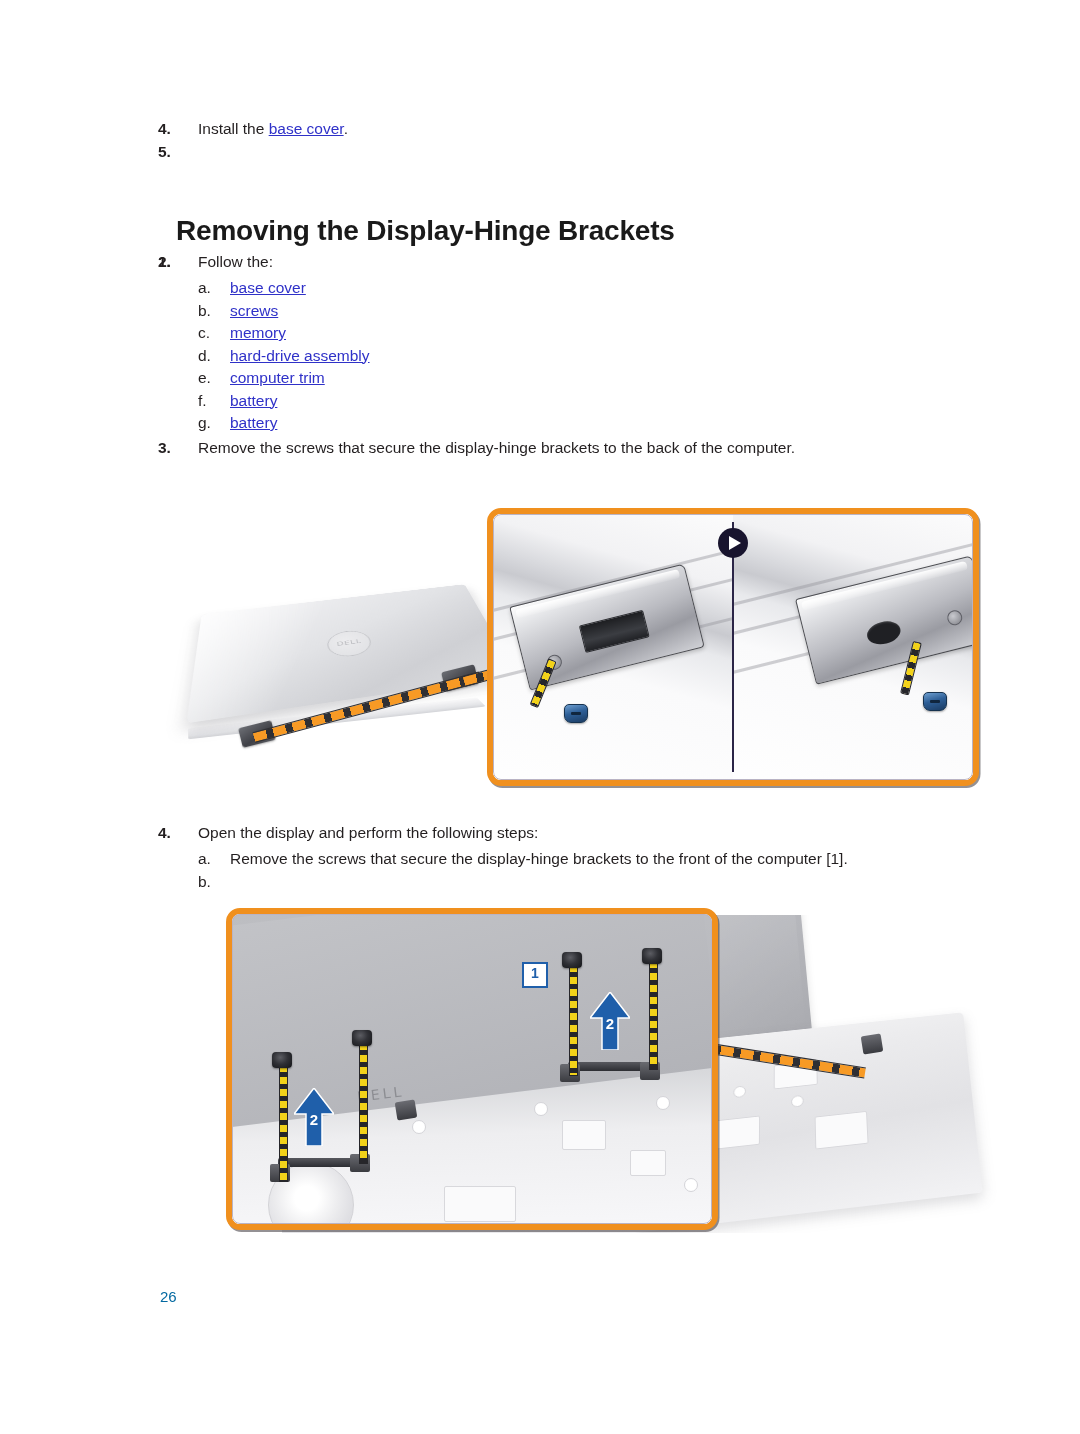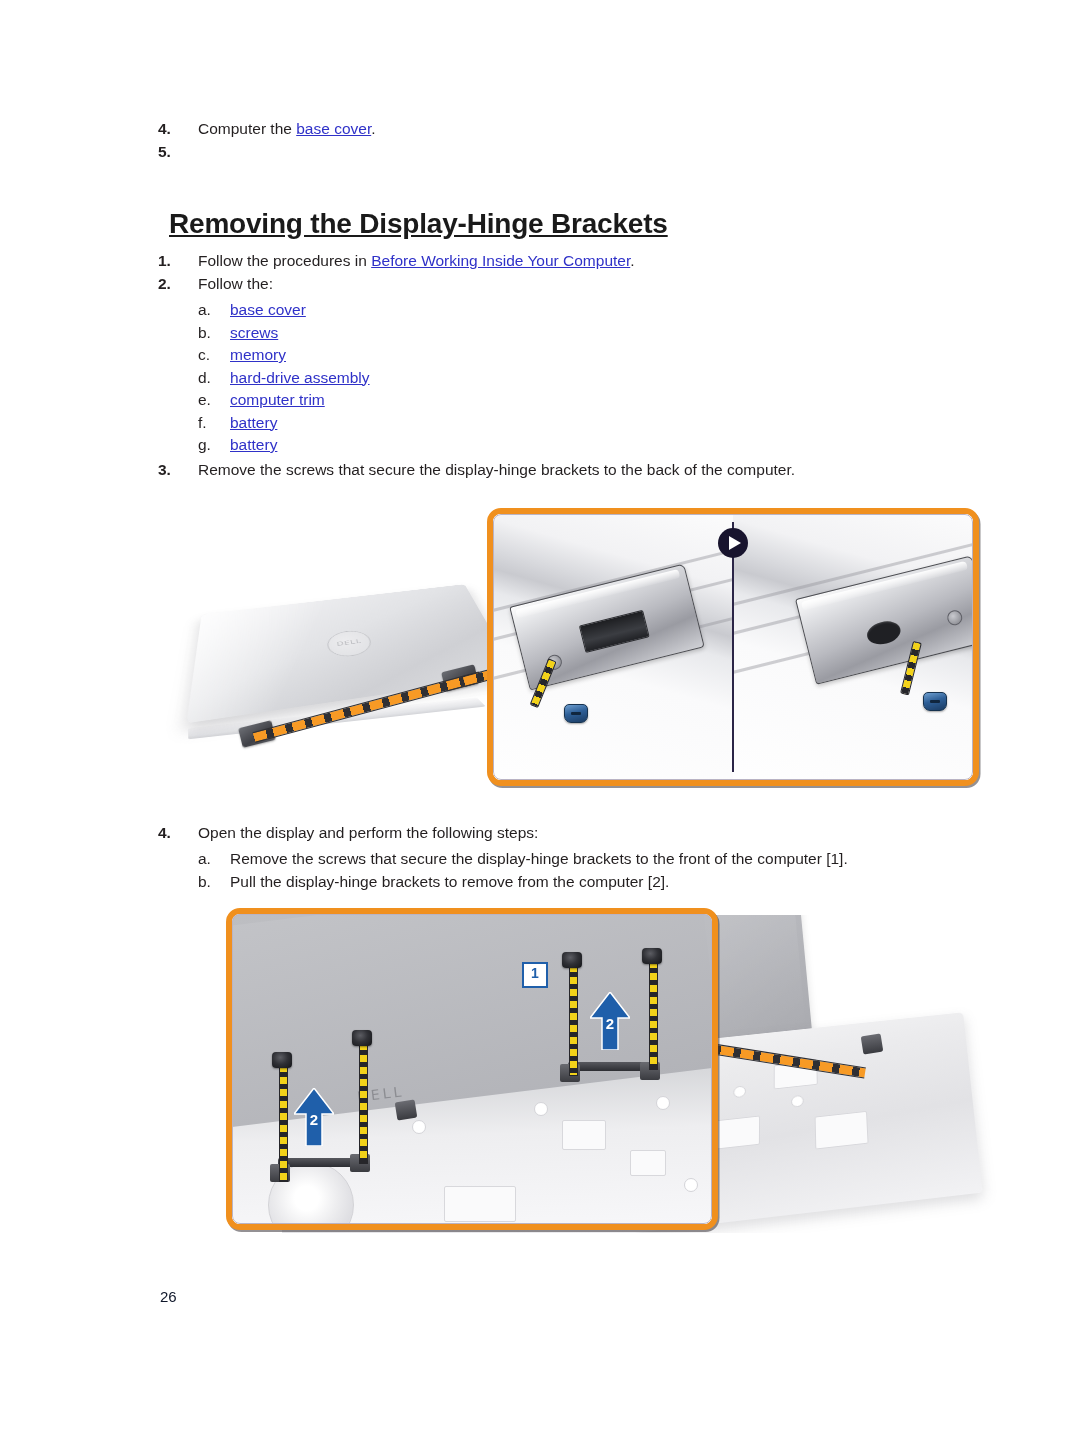--- a/index.html
+++ b/index.html
@@ -71,38 +71,37 @@
   a.doclink, .doclink {
     color: #2f31c8;
     text-decoration: underline;
     text-underline-offset: 1px;
   }
 
   h1.title {
     position: absolute;
     left: 158px;
     top: 196px;
-    margin: 11px;
+    margin: 18px;
     font-size: 28px;
     line-height: 34px;
     font-weight: bold;
     letter-spacing: -0.2px;
     color: #1a1a1a;
-    text-decoration: underline;
   }
 
   .block2 { top: 250px; }
   .block3 { top: 822px; }
 
   .page-number {
     position: absolute;
     left: 160px;
     top: 1288px;
     font-size: 15px;
-    color: #0f172a;
+    color: #0369a1;
   }
 
   
   .callout-panel {
     position: absolute;
     box-sizing: border-box;
     border: 6px solid #f0901e;
     border-radius: 14px;
     background: #ffffff;
     box-shadow: 1.5px 2px 0 rgba(60,55,60,0.55);
@@ -519,36 +518,35 @@
 </style>
 </head>
 <body>
 
 <div class="page">
 
   <div class="content">
     <ul class="olist">
       <li class="step">
         <span class="marker">4.</span>
-        <span class="step-text"><span>Computer the </span><a class="doclink" href="#">base cover</a><span>.</span></span>
+        <span class="step-text"><span>Install the </span><a class="doclink" href="#">base cover</a><span>.</span></span>
       </li>
       <li class="step">
         <span class="marker">5.</span>
       </li>
     </ul>
   </div>
 
   <h1 class="title">Removing the Display-Hinge Brackets</h1>
 
   <div class="content block2">
     <ul class="olist">
 
       <li class="step">
         <span class="marker">1.</span>
-        <span class="step-text"><span>Follow the procedures in </span><a class="doclink" href="#">Before Working Inside Your Computer</a><span>.</span></span>
       </li>
 
       <li class="step">
         <span class="marker">2.</span>
         <span class="step-text">Follow the:</span>
         <ul class="sublist">
           <li class="substep">
             <span class="marker">a.</span>
             <a class="doclink" href="#">base cover</a>
           </li>
@@ -642,21 +640,20 @@
       <li class="step">
         <span class="marker">4.</span>
         <span class="step-text">Open the display and perform the following steps:</span>
         <ul class="sublist">
           <li class="substep">
             <span class="marker">a.</span>
             <span>Remove the screws that secure the display-hinge brackets to the front of the computer [1].</span>
           </li>
           <li class="substep">
             <span class="marker">b.</span>
-            <span>Pull the display-hinge brackets to remove from the computer [2].</span>
           </li>
         </ul>
       </li>
     </ul>
   </div>
 
   <div id="figure2">
 
     <div class="openlaptop">
       <div class="ol-screen">

